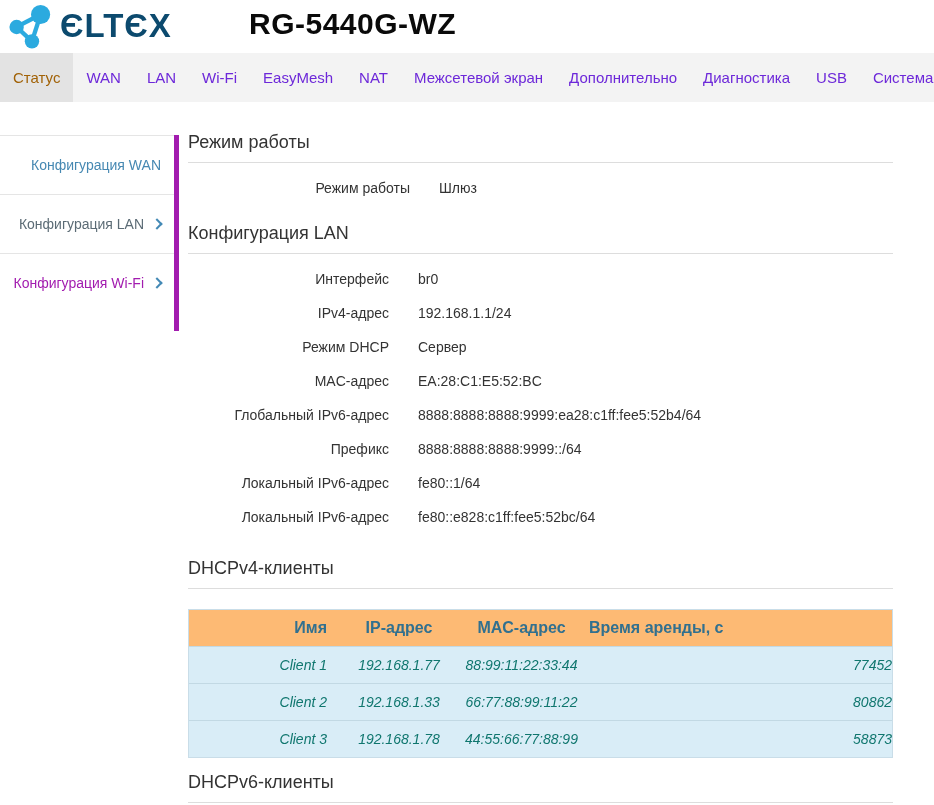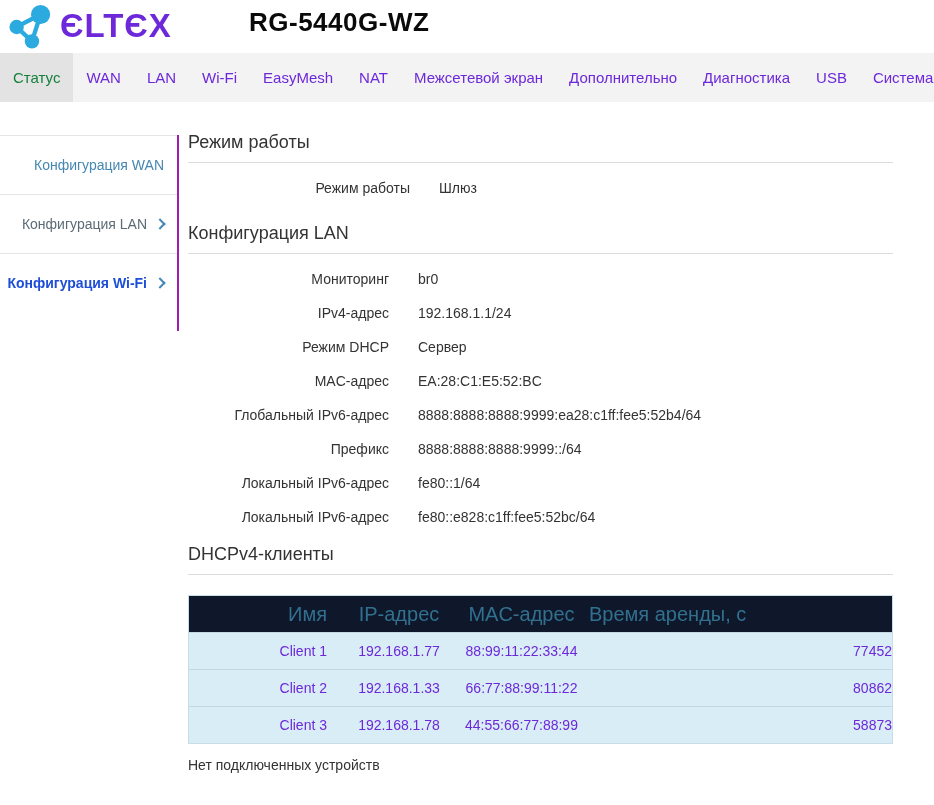--- a/index.html
+++ b/index.html
@@ -6,58 +6,58 @@
   html,body { background:#fff; }
   body {
     width:934px; height:805px; overflow:hidden;
     font-family:"Liberation Sans", sans-serif;
     position:relative;
   }
 
   
   .header { height:53px; position:relative; background:#fff; }
   .logo { position:absolute; left:8px; top:3px; display:flex; align-items:center; gap:6px; }
-  .logo-text { font-size:33px; font-weight:bold; color:#6d28d9; letter-spacing:1px; line-height:46px; }
-  .page-title { position:absolute; left:249px; top:7px; font-size:26px; font-weight:bold; color:#0a0a0a; letter-spacing:0.5px; }
+  .logo-text { font-size:33px; font-weight:bold; color:#0c4a6e; letter-spacing:1px; line-height:46px; }
+  .page-title { position:absolute; left:249px; top:7px; font-size:30px; font-weight:bold; color:#0a0a0a; letter-spacing:0.5px; }
 
   
   .tabbar { height:49px; background:#f3f3f3; display:flex; align-items:stretch; }
   .tab { display:flex; align-items:center; padding:0 13px; font-size:15px; color:#6d28d9; cursor:pointer; white-space:nowrap; }
-  .tab.active { background:#e3e3e3; color:#15803d; }
+  .tab.active { background:#e3e3e3; color:#a16207; }
 
   
   .page-body { display:flex; }
   .sidebar { width:179px; flex:0 0 179px; }
-  .side-menu { margin-top:33px; border-right:2px solid #a21caf; padding-bottom:19px; }
+  .side-menu { margin-top:33px; border-right:5px solid #a21caf; padding-bottom:19px; }
   .side-item { height:59px; border-top:1px solid #e5e5e5; display:flex; align-items:center; justify-content:flex-end; padding-right:13px; font-size:14px; cursor:pointer; gap:7px; }
   .side-item .lbl { white-space:nowrap; }
   .side-item.link { color:#4688b2; }
   .side-item.muted { color:#5b6b75; }
-  .side-item.active { color:#1d4ed8; font-weight:bold;text-align:right; }
+  .side-item.active { color:#a21caf; font-weight:normal;text-align:right; }
   .chev { width:8px; height:8px; border-top:2px solid #4389b5; border-right:2px solid #4389b5; transform:rotate(45deg); margin-left:2px; flex:0 0 auto; }
 
   .main { flex:1; padding-left:9px; }
   .content { width:705px; }
 
   h2.section-title { margin-top:30px; font-size:18px; font-weight:400; color:#333; padding-bottom:9px; border-bottom:1px solid #ddd; }
   h2.tight { margin-top:12px; }
-  h2.after-rows { margin-top:4px; }
+  h2.after-rows { margin-top:18px; }
   h2.after-table { margin-top:14px; }
 
   .kv-rows { padding:8px 0 6px; }
   .kv { height:34px; display:flex; align-items:center; font-size:14px; color:#333; }
   .kv-label { width:201px; text-align:right; flex:0 0 201px; }
   .kv-rows.first .kv-label { width:222px; flex:0 0 222px; }
   .kv-value { margin-left:29px; }
 
   
   table.clients { width:705px; margin-top:20px; border-collapse:separate; border-spacing:0; border:1px solid #c9dde8; table-layout:fixed; }
   .clients col.c1 { width:150px; } .clients col.c2 { width:120px; } .clients col.c3 { width:125px; }
-  .clients th { background:#0f172a; color:#31708f; font-weight:normal; font-size:20px; height:36px; }
-  .clients td { background:#d9edf7; color:#6d28d9; font-size:14px; height:37px; border-top:1px solid #c2d9e4; }
+  .clients th { background:#fdba74; color:#31708f; font-weight:bold; font-size:16px; height:36px; }
+  .clients td { background:#d9edf7; color:#0f766e; font-size:14px; height:37px; border-top:1px solid #c2d9e4;font-style:italic; }
   .clients th:first-child, .clients td:first-child { text-align:right; padding-right:12px; }
   .clients th:nth-child(2), .clients td:nth-child(2),
   .clients th:nth-child(3), .clients td:nth-child(3) { text-align:center; }
   .clients th:last-child { text-align:left; padding-left:5px; }
   .clients td:last-child { text-align:right; padding-left:34px; }
 
   .empty-text { margin-top:13px; font-size:14px; color:#333; }
 </style>
 </head>
 <body>
@@ -118,21 +118,21 @@
       <div class="kv-rows first">
         <div class="kv">
           <span class="kv-label">Режим работы</span>
           <span class="kv-value">Шлюз</span>
         </div>
       </div>
 
       <h2 class="section-title tight">Конфигурация LAN</h2>
       <div class="kv-rows">
         <div class="kv">
-          <span class="kv-label">Мониторинг</span>
+          <span class="kv-label">Интерфейс</span>
           <span class="kv-value">br0</span>
         </div>
         <div class="kv">
           <span class="kv-label">IPv4-адрес</span>
           <span class="kv-value">192.168.1.1/24</span>
         </div>
         <div class="kv">
           <span class="kv-label">Режим DHCP</span>
           <span class="kv-value">Сервер</span>
         </div>
@@ -189,17 +189,18 @@
           </tr>
           <tr>
             <td>Client 3</td>
             <td>192.168.1.78</td>
             <td>44:55:66:77:88:99</td>
             <td>58873</td>
           </tr>
         </tbody>
       </table>
 
+      <h2 class="section-title after-table">DHCPv6-клиенты</h2>
       <div class="empty-text">Нет подключенных устройств</div>
 
     </div>
   </div>
 </div>
 
 </body></html>

